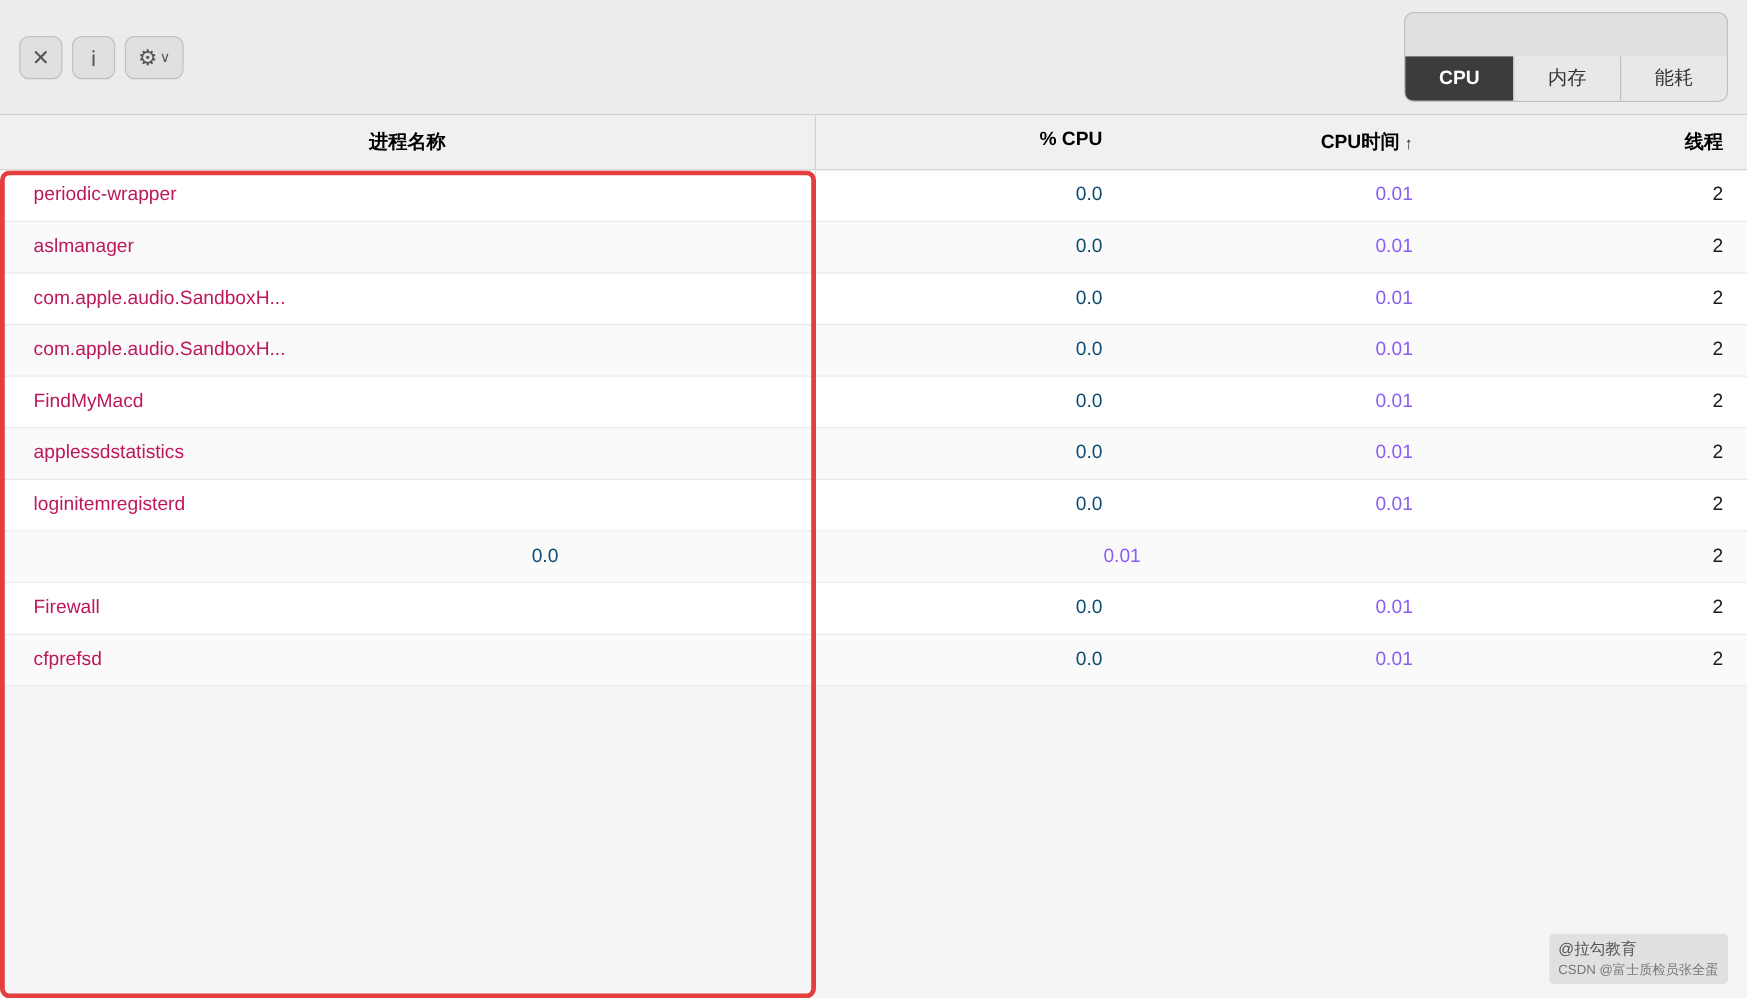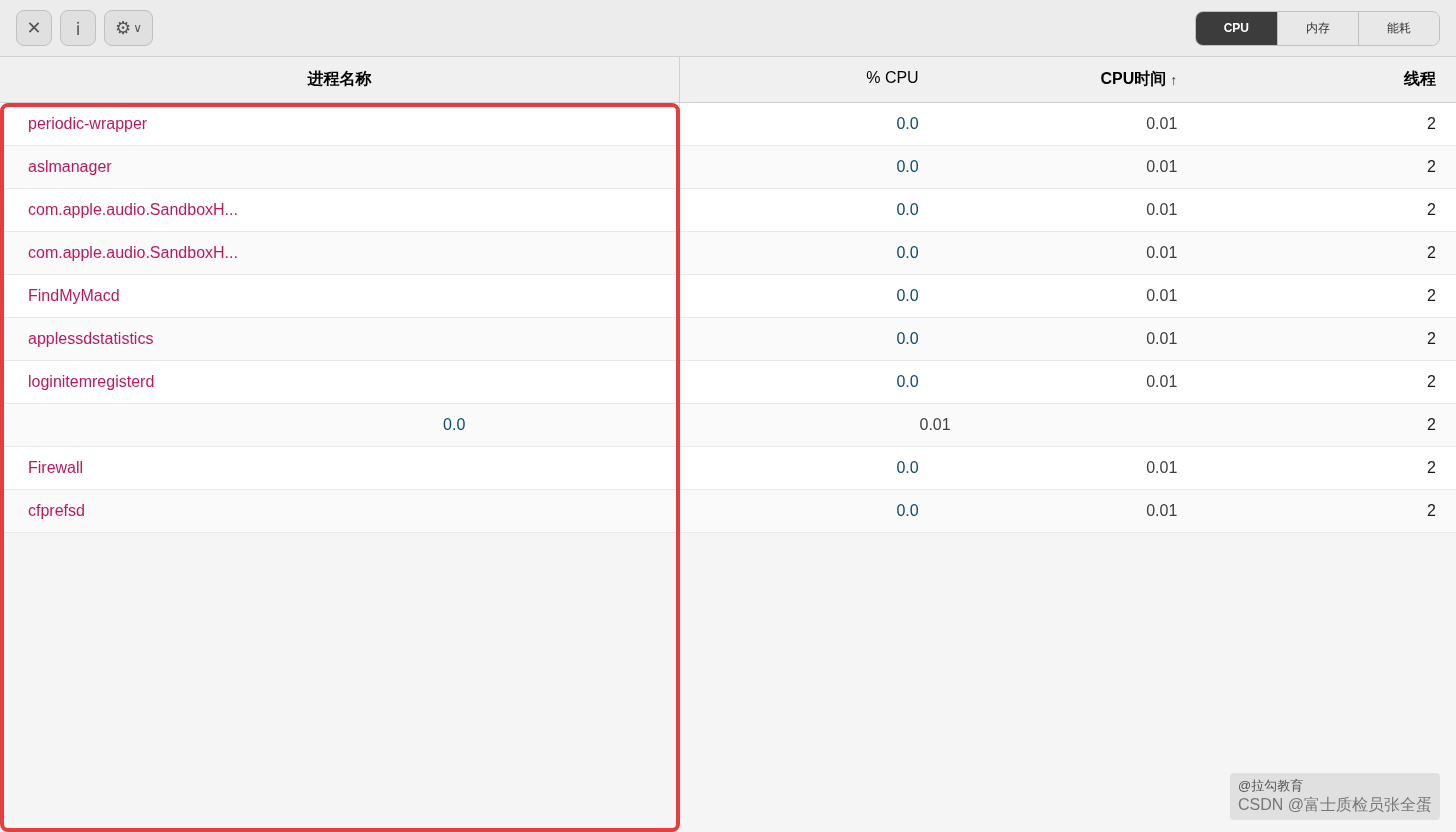--- a/index.html
+++ b/index.html
@@ -57,26 +57,27 @@
     .tab-group {
       display: flex;
       border-radius: 8px;
       overflow: hidden;
       border: 1px solid #c0c0c0;
       background: #e0e0e0;
     }
 
     .tab {
       padding: 8px 28px;
-      font-size: 12px;
+      font-size: 16px;
       cursor: pointer;
       color: #333;
       font-weight: 400;
       background: #e8e8e8;
       border: none;
+      margin-top: 36px;
     }
 
     .tab.active {
       background: #3c3c3c;
       color: #ffffff;
       font-weight: 600;
     }
 
     .tab + .tab {
       border-left: 1px solid #c0c0c0;
@@ -103,21 +104,21 @@
       font-size: 16px;
       font-weight: 600;
       text-align: center;
       border-right: 1px solid #d0d0d0;
     }
 
     .col-cpu-pct {
       flex: 1;
       padding: 12px 20px;
       font-size: 16px;
-      font-weight: 400;
+      font-weight: 700;
       text-align: right;
     }
 
     .col-cpu-time {
       flex: 1;
       padding: 12px 20px;
       font-size: 16px;
       font-weight: 600;
       text-align: center;
       display: flex;
@@ -170,21 +171,21 @@
       font-size: 16px;
       text-align: right;
       color: #0c4a6e;
     }
 
     .cell-cpu-time {
       flex: 1;
       padding: 12px 20px;
       font-size: 16px;
       text-align: right;
-      color: #404040;
+      color: #8b5cf6;
     }
 
     .cell-threads {
       flex: 1;
       padding: 12px 20px;
       font-size: 16px;
       text-align: right;
       color: #1a1a1a;
     }
 
@@ -315,14 +316,14 @@
       <div class="cell-cpu-time">0.01</div>
       <div class="cell-threads">2</div>
     </div>
       </div>
   </div>
 
 </div>
 
 <div class="watermark">
   <span>@拉勾教育</span><br>
-  <span style="font-size:16px;color:#777;">CSDN @富士质检员张全蛋</span>
+  <span style="font-size:11px;color:#777;">CSDN @富士质检员张全蛋</span>
 </div>
 
 </body></html>

